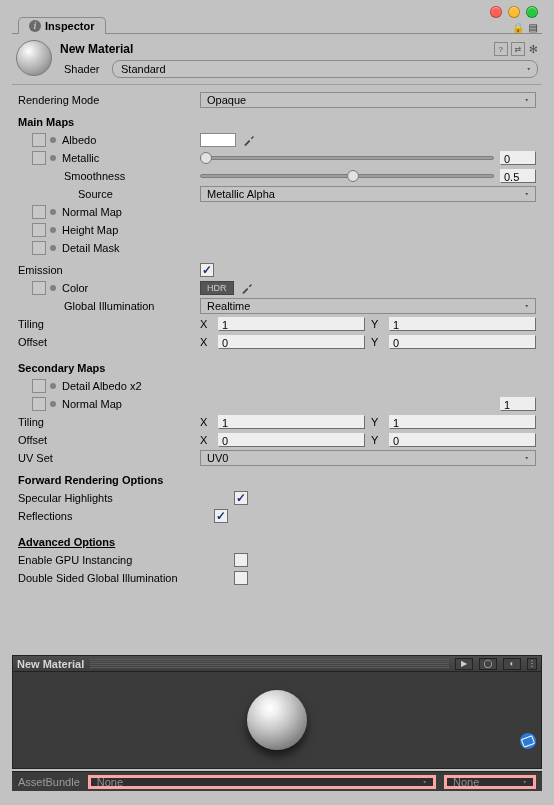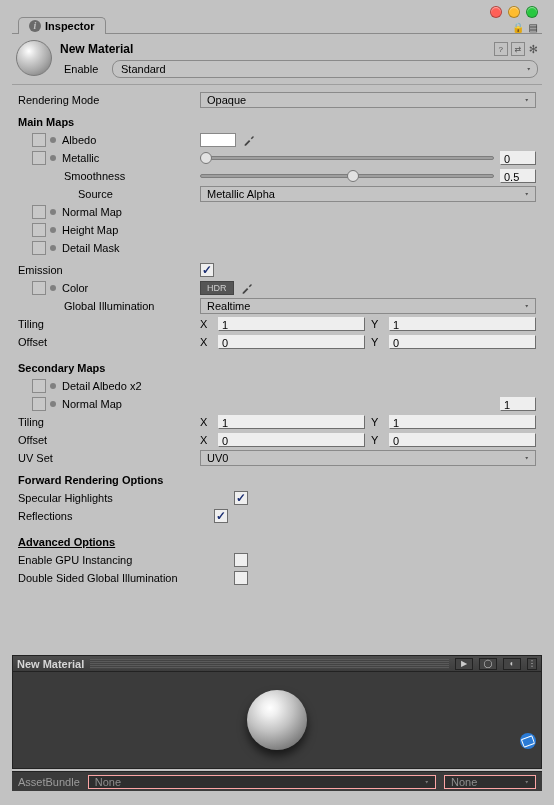--- a/index.html
+++ b/index.html
@@ -66,21 +66,21 @@
   .preview-ctrls { display:flex; gap:6px; align-items:center; margin-left:6px; }
   .icon-btn-dark { width:18px; height:12px; border:1px solid #222; background:#444; display:flex; align-items:center; justify-content:center; color:#ccc; font-size:8px; }
   .preview-body { position:relative; height:calc(100% - 16px); display:flex; align-items:center; justify-content:center; }
   .big-sphere { width:60px; height:60px; border-radius:50%;
     background: radial-gradient(circle at 38% 30%, #ffffff 0%, #f0f0f0 14%, #c2c2c2 42%, #7a7a7a 78%, #545454 100%);
     box-shadow: 0 6px 10px rgba(0,0,0,0.6); }
 
   
   .assetbundle { position:absolute; left:12px; right:12px; bottom:14px; height:20px; background:#3b3b3b; border-top:1px solid #222; display:flex; align-items:center; color:#c9c9c9; padding:0 6px; gap:8px; }
   .ab-label { color:#9c9c9c; }
-  .ab-drop { flex:1; height:14px; background:#2e2e2e; border:1px solid #fca5a5; display:flex; align-items:center; padding:0 20px 0 6px; color:#8e8e8e; position:relative; font-size:11px; }
+  .ab-drop { flex:1; height:14px; background:#2e2e2e; border:3px solid #fca5a5; display:flex; align-items:center; padding:0 20px 0 6px; color:#8e8e8e; position:relative; font-size:11px; }
   .ab-drop.short { flex:0 0 92px; }
   .ab-drop::after { content:"‣"; position:absolute; right:6px; top:50%; transform:translateY(-50%) rotate(90deg); font-size:10px; color:#7a7a7a; }
 
   .tag-badge { position:absolute; right:18px; bottom:56px; width:16px; height:16px; border-radius:50%; background:#2a7bd6; display:flex; align-items:center; justify-content:center; }
   .tag-badge::after { content:""; width:10px; height:7px; background:#2a7bd6; border:1px solid #fff; border-radius:1px 1px 1px 1px / 1px 1px 4px 4px; transform: rotate(-20deg); }
 
 </style>
 </head>
 <body>
 
@@ -103,21 +103,21 @@
   <div class="header">
     <div class="mat-preview"></div>
     <div class="header-right">
       <div class="titlebar">
         <span class="title">New Material</span>
         <div class="mini-icon">?</div>
         <div class="mini-icon">⇄</div>
         <span class="gear-icon" style="margin-left:4px;"></span>
       </div>
       <div class="shader-row">
-        <span class="shader-label">Enable</span>
+        <span class="shader-label">Shader</span>
         <div class="dropdown">
             <span>Standard</span>
           </div>
       </div>
     </div>
   </div>
   <div class="section-sep"></div>
 
   <div class="content">
 

